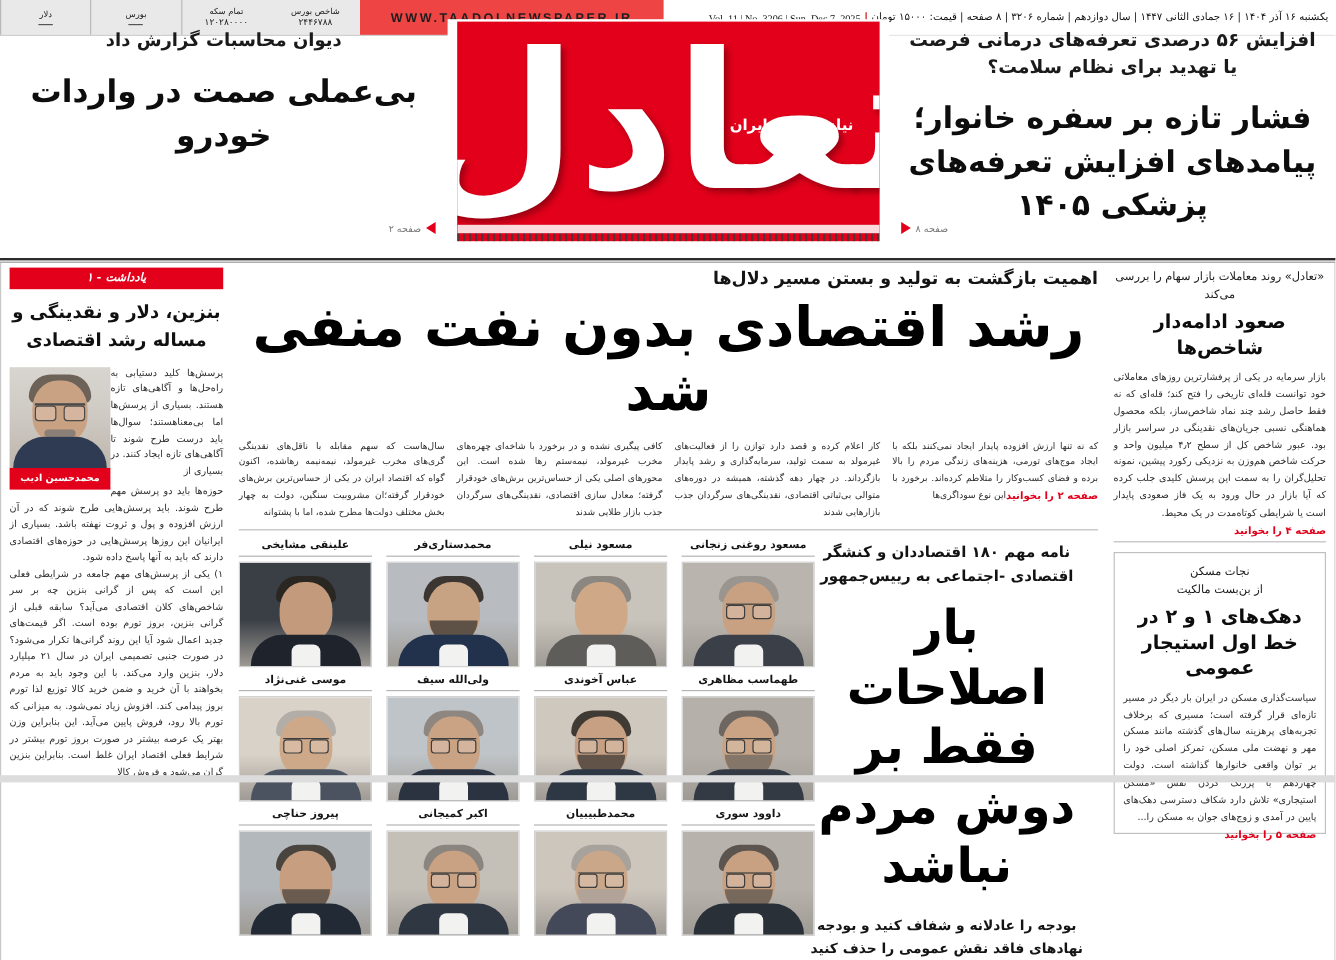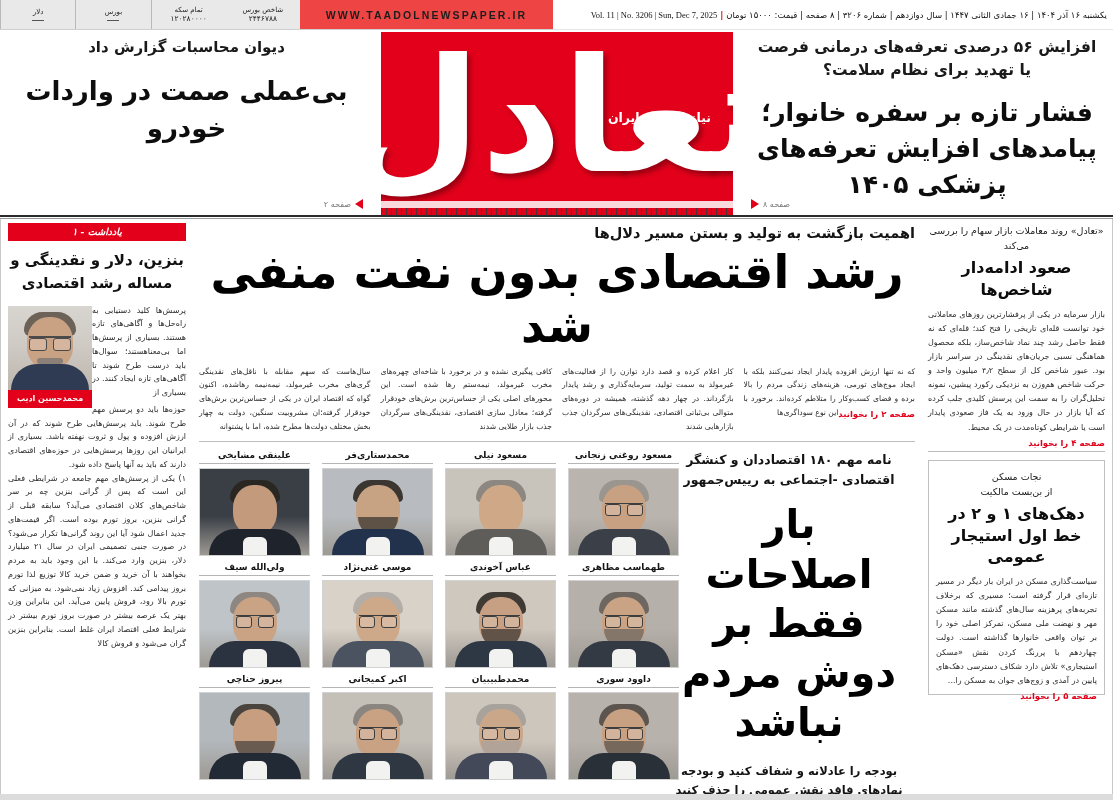--- a/index.html
+++ b/index.html
@@ -3,21 +3,21 @@
 <meta charset="utf-8">
 <title>Taadol Newspaper Front Page</title>
 <style>
   * { box-sizing: border-box; margin: 0; padding: 0; }
   html, body {
     width: 1113px; height: 800px;
     background: #ffffff;
     font-family: "DejaVu Sans", "Liberation Sans", sans-serif;
     overflow: hidden;
   }
-  .page { position: relative; width: 1113px; height: 800px; background: #fff; margin-left: 20px; }
+  .page { position: relative; width: 1113px; height: 652px; background: #fff; margin-left: 20px; }
 
   
   .topbar {
     position: absolute; top: 0; left: 0; width: 1113px; height: 30px;
     display: flex; flex-direction: row-reverse; align-items: stretch;
   }
   .tick-group {
     display: flex; flex-direction: row-reverse; align-items: stretch;
     width: 300px; background: #e9e9e9; border-bottom: 1px solid #cfcfcf;
   }
@@ -41,21 +41,21 @@
     flex: 1; display: flex; align-items: center; justify-content: flex-start;
     padding: 0 6px 0 0; background: #fff;
     font-size: 8.5px; color: #111; white-space: nowrap; overflow: hidden;
     border-bottom: 1px solid #e6e6e6;
   }
   .issue-line .sep { color: #c00; margin: 0 3px; font-weight: bold; }
   .issue-line .lat { direction: ltr; unicode-bidi: embed; font-family: "Liberation Serif", serif; }
 
   
   .masthead {
-    position: absolute; top: 30px; left: 0; width: 1113px; height: 185px;
+    position: absolute; top: 16px; left: 0; width: 1113px; height: 185px;
     display: flex; flex-direction: row-reverse;
   }
   .mh-side { width: 373px; position: relative; padding: 6px 10px 0 10px; }
   .mh-side.left { width: 372px; }
   .kicker {
     text-align: center; font-size: 15px; line-height: 1.5; font-weight: bold;
     color: #1a1a1a; letter-spacing: -.2px;
   }
   .mh-head {
     text-align: center; font-size: 26px; line-height: 1.45; font-weight: bold;
@@ -414,38 +414,38 @@
                   <div class="pf-hair" style="background: rgb(154, 149, 143);"></div>
                   <div class="pf-face" style="background: rgb(200, 161, 130);"></div>
                   <div class="pf-glass"></div>
                   <div class="pf-torso" style="background: rgb(58, 63, 72);"></div>
                   <div class="pf-shirt"></div>
                 </div>
               </div>
             </div>
             <div class="pg-row">
               <div class="pg-cell">
+                <div class="pg-name">موسی غنی‌نژاد</div>
+                <div class="pg-photo">
+                  <div class="pf-bg" style="background: linear-gradient(rgb(217, 210, 200) 0%, rgb(217, 210, 200) 55%, rgb(158, 154, 148) 100%);"></div>
+                  <div class="pf-hair" style="background: rgb(179, 173, 167);"></div>
+                  <div class="pf-face" style="background: rgb(205, 169, 138);"></div>
+                  <div class="pf-glass"></div>
+                  <div class="pf-torso" style="background: rgb(75, 83, 96);"></div>
+                  <div class="pf-shirt"></div>
+                </div>
+              </div>
+              <div class="pg-cell">
                 <div class="pg-name">ولی‌الله سیف</div>
                 <div class="pg-photo">
                   <div class="pf-bg" style="background: linear-gradient(rgb(191, 196, 200) 0%, rgb(191, 196, 200) 55%, rgb(158, 154, 148) 100%);"></div>
                   <div class="pf-hair" style="background: rgb(142, 135, 129);"></div>
                   <div class="pf-face" style="background: rgb(202, 162, 132);"></div>
                   <div class="pf-glass"></div>
                   <div class="pf-torso" style="background: rgb(43, 51, 64);"></div>
-                  <div class="pf-shirt"></div>
-                </div>
-              </div>
-              <div class="pg-cell">
-                <div class="pg-name">موسی غنی‌نژاد</div>
-                <div class="pg-photo">
-                  <div class="pf-bg" style="background: linear-gradient(rgb(217, 210, 200) 0%, rgb(217, 210, 200) 55%, rgb(158, 154, 148) 100%);"></div>
-                  <div class="pf-hair" style="background: rgb(179, 173, 167);"></div>
-                  <div class="pf-face" style="background: rgb(205, 169, 138);"></div>
-                  <div class="pf-glass"></div>
-                  <div class="pf-torso" style="background: rgb(75, 83, 96);"></div>
                   <div class="pf-shirt"></div>
                 </div>
               </div>
               <div class="pg-cell">
                 <div class="pg-name">عباس آخوندی</div>
                 <div class="pg-photo">
                   <div class="pf-bg" style="background: linear-gradient(rgb(207, 200, 191) 0%, rgb(207, 200, 191) 55%, rgb(158, 154, 148) 100%);"></div>
                   <div class="pf-hair" style="background: rgb(64, 58, 53);"></div>
                   <div class="pf-face" style="background: rgb(199, 160, 131);"></div>
                   <div class="pf-beard" style="background: rgb(64, 58, 53);"></div>

